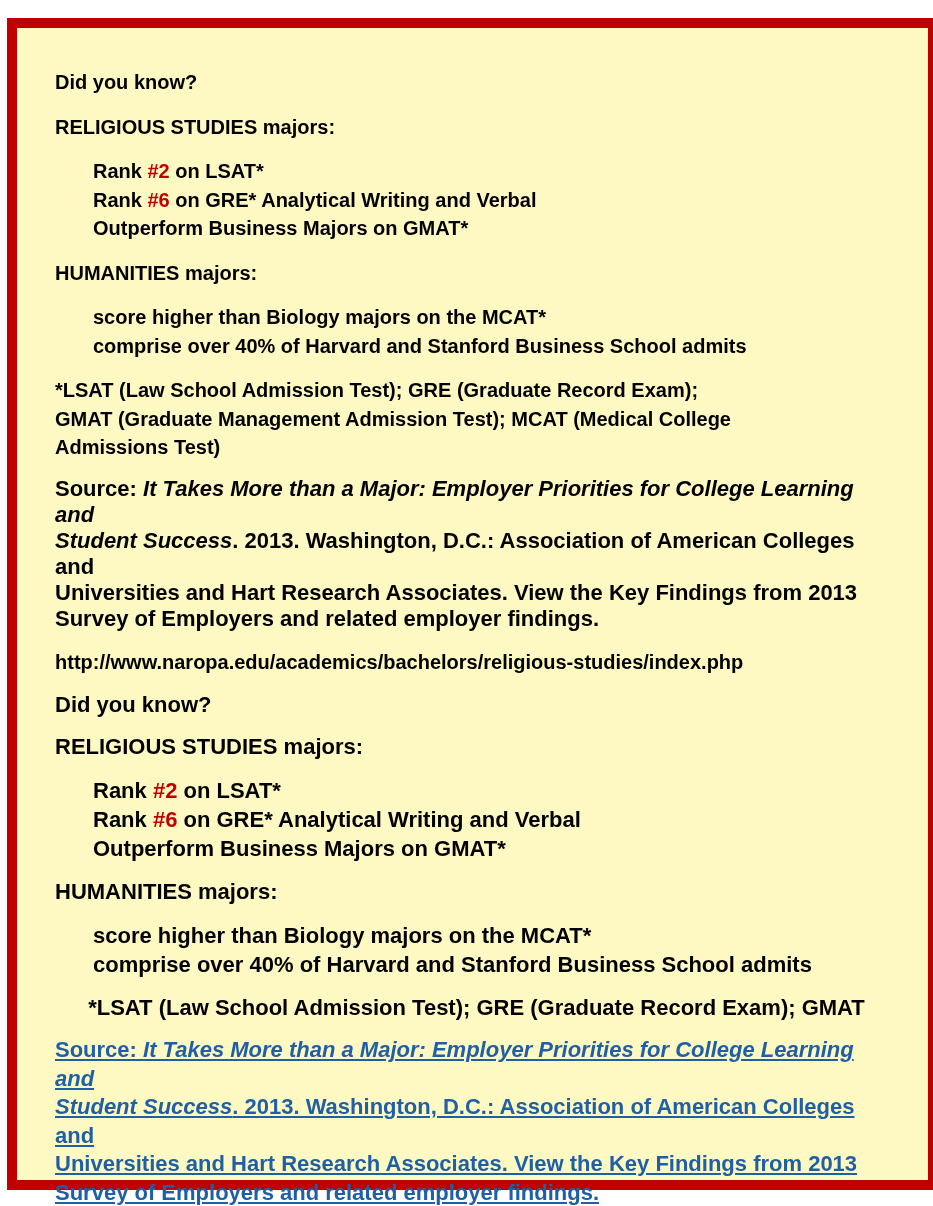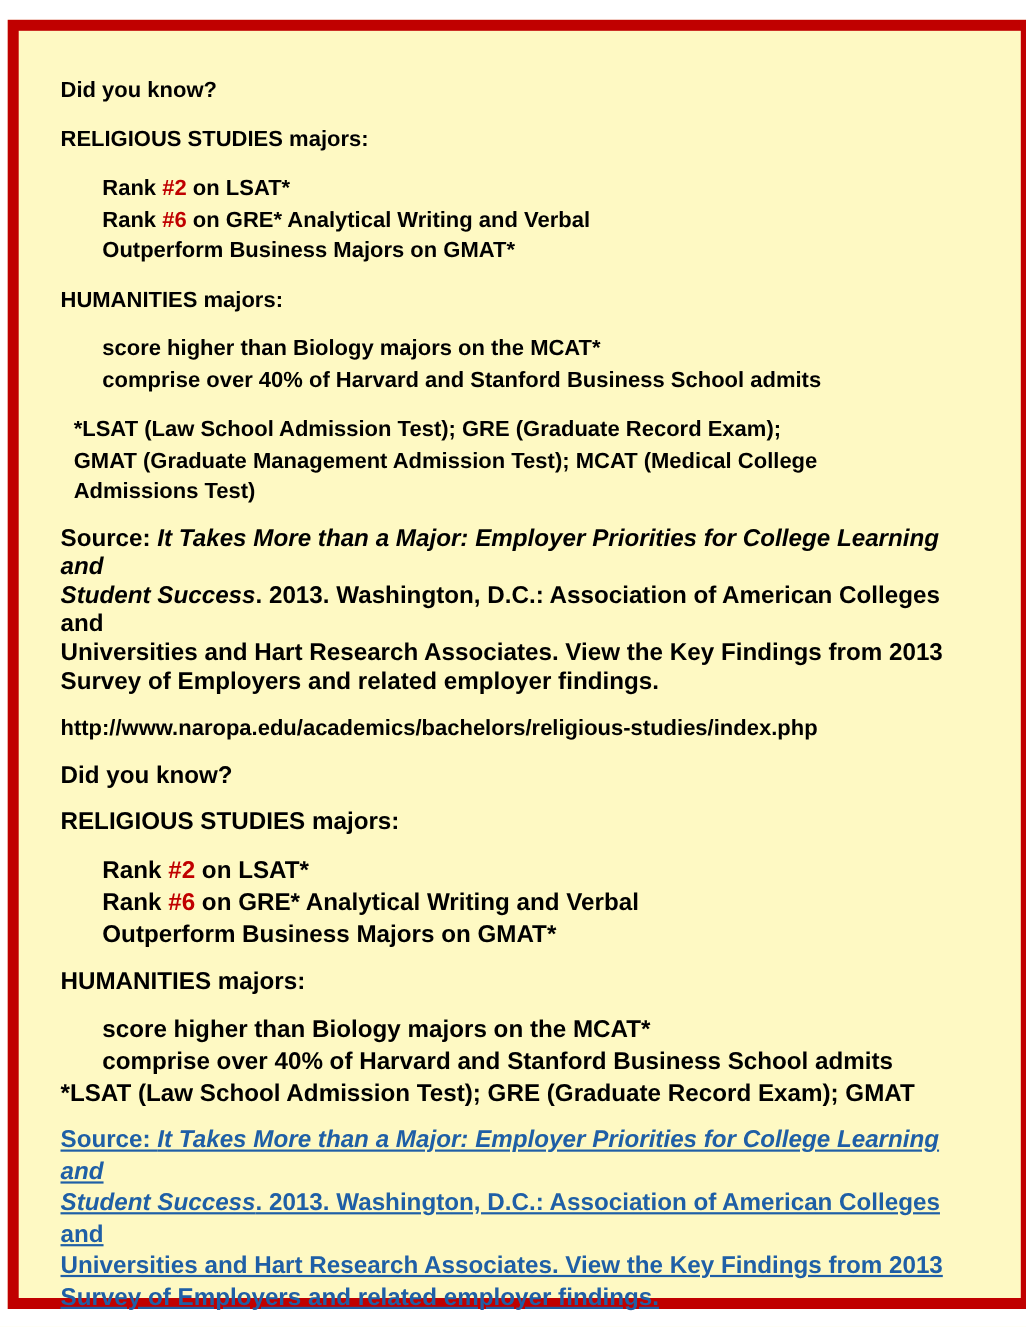--- a/index.html
+++ b/index.html
@@ -35,21 +35,21 @@
       <p class="p lg indent"><span>Rank </span><span class="hl">#6</span><span> on GRE* Analytical Writing and Verbal</span></p>
       <p class="p lg indent">Outperform Business Majors on GMAT*</p>
     </div>
 
     <p class="p lg" style="margin-top:16px;">HUMANITIES majors:</p>
     <div style="margin-top:16px;">
       <p class="p lg indent">score higher than Biology majors on the MCAT*</p>
       <p class="p lg indent">comprise over 40% of Harvard and Stanford Business School admits</p>
     </div>
 
-    <div style="margin-top:16px;margin-left:12px;">
+    <div style="margin-top:16px;">
       <p class="p lg">*LSAT (Law School Admission Test); GRE (Graduate Record Exam);</p>
       <p class="p lg">GMAT (Graduate Management Admission Test); MCAT (Medical College</p>
       <p class="p lg">Admissions Test)</p>
     </div>
 
     <div style="margin-top:14px;">
       <p class="p md"><span>Source: </span><span class="it">It Takes More than a Major: Employer Priorities for College Learning and</span></p>
       <p class="p md"><span class="it">Student Success</span><span>. 2013. Washington, D.C.: Association of American Colleges and</span></p>
       <p class="p md">Universities and Hart Research Associates. View the Key Findings from 2013</p>
       <p class="p md">Survey of Employers and related employer findings.</p>
@@ -65,21 +65,21 @@
       <p class="p md indent" style="line-height:29px;"><span>Rank </span><span class="hl">#6</span><span> on GRE* Analytical Writing and Verbal</span></p>
       <p class="p md indent" style="line-height:29px;">Outperform Business Majors on GMAT*</p>
     </div>
 
     <p class="p md" style="margin-top:16px;">HUMANITIES majors:</p>
     <div style="margin-top:16px;">
       <p class="p md indent" style="line-height:29px;">score higher than Biology majors on the MCAT*</p>
       <p class="p md indent" style="line-height:29px;">comprise over 40% of Harvard and Stanford Business School admits</p>
     </div>
 
-    <div style="">
+    <div style="margin-top:14px;text-align:center;">
       <p class="p md" style="line-height:29px;">*LSAT (Law School Admission Test); GRE (Graduate Record Exam); GMAT</p>
     </div>
 
     <div class="link" style="margin-top:14px;">
       <p class="p md" style="line-height:28.5px;"><span>Source: </span><span class="it">It Takes More than a Major: Employer Priorities for College Learning and</span></p>
       <p class="p md" style="line-height:28.5px;"><span class="it">Student Success</span><span>. 2013. Washington, D.C.: Association of American Colleges and</span></p>
       <p class="p md" style="line-height:28.5px;">Universities and Hart Research Associates. View the Key Findings from 2013</p>
       <p class="p md" style="line-height:28.5px;">Survey of Employers and related employer findings.</p>
     </div>
 

